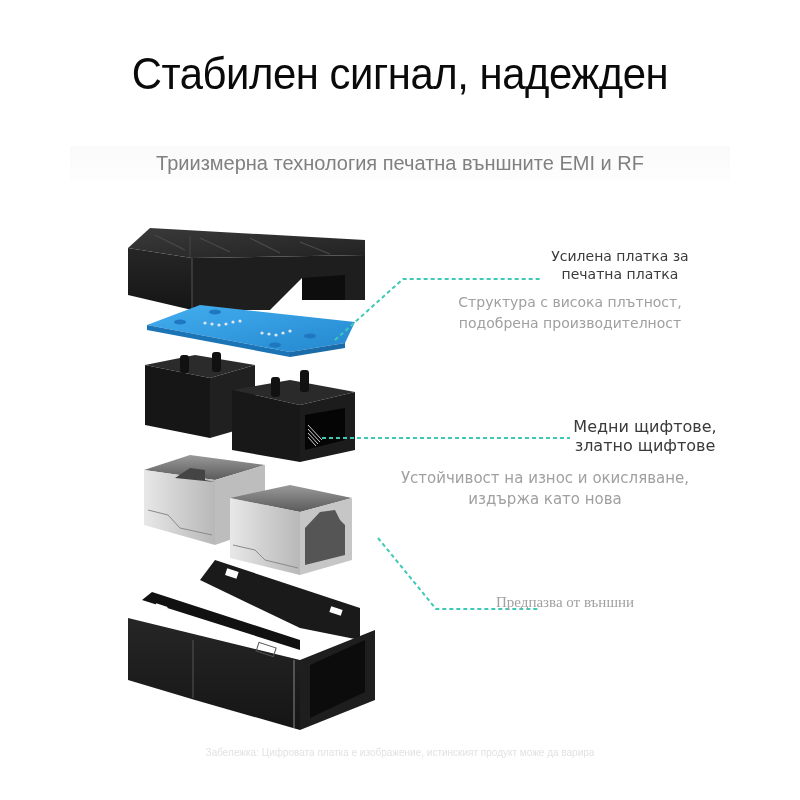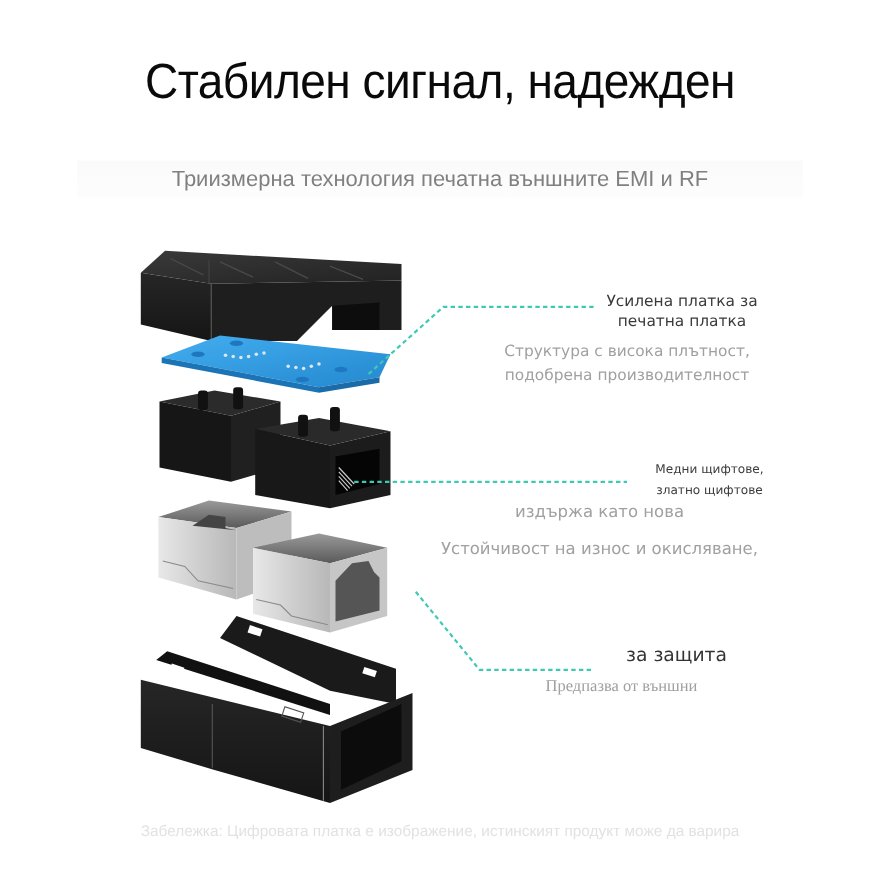--- a/index.html
+++ b/index.html
@@ -20,35 +20,35 @@
     }
     .subtitle {
       text-align: center; font-size: 20px; line-height: 26px; color: #808080;
       font-family: "Liberation Sans", sans-serif;
     }
 
     .callout { position: absolute; text-align: center; font-family: "DejaVu Sans", sans-serif; }
     .callout .head { color: #3a3a3a; }
     .callout .desc { color: #a0a0a0; }
 
-    #c1 { left: 520px; top: 265px; width: 200px; }
+    #c1 { left: 520px; top: 247px; width: 200px; }
     #c1 .head { font-size: 14px; line-height: 18px; }
     #c1 .desc { font-size: 14px; line-height: 21px; margin-top: 9px; margin-left: -110px; width: 320px; }
 
     #c2 { left: 560px; top: 417px; width: 170px; }
-    #c2 .head { font-size: 11px; line-height: 19px; }
+    #c2 .head { font-size: 16px; line-height: 19px; }
     #c2 .desc { font-size: 15px; line-height: 21px; margin-top: 13px; margin-left: -200px; width: 370px; }
 
     #c3 { left: 530px; top: 585px; width: 170px; }
     #c3 .head { font-size: 17px; line-height: 22px; color: #333; }
     #c3 .desc { font-size: 15px; line-height: 20px; margin-top: 7px; margin-left: -100px; width: 270px; font-family: Liberation Serif, serif; }
 
     .note {
       position: absolute; left: 0; top: 747px; width: 800px; text-align: center;
-      font-size: 14px; color: #e2e2e2; font-family: "Liberation Sans", sans-serif;
+      font-size: 10px; color: #e2e2e2; font-family: "Liberation Sans", sans-serif;
     }
 
     svg.art { position: absolute; left: 0; top: 0; }
   </style>
 </head>
 <body>
 
 <div class="title">Стабилен сигнал, надежден</div>
 
 <div class="subtitle-wrap">
@@ -183,22 +183,21 @@
 <div class="callout" id="c1">
   <div class="head">Усилена платка за</div>
   <div class="head">печатна платка</div>
   <div class="desc" style="margin-top:9px">Структура с висока плътност,</div>
   <div class="desc" style="margin-top:0">подобрена производителност</div>
 </div>
 
 <div class="callout" id="c2">
   <div class="head">Медни щифтове,</div>
   <div class="head">златно щифтове</div>
+  <div class="desc">Устойчивост на износ и окисляване,</div>
   <div class="desc" style="margin-top:0">издържа като нова</div>
-  <div class="desc">Устойчивост на износ и окисляване,</div>
 </div>
 
 <div class="callout" id="c3">
-  <div class="head">за защита</div>
   <div class="desc">Предпазва от външни</div>
 </div>
 
 <div class="note">Забележка: Цифровата платка е изображение, истинският продукт може да варира</div>
 
 </body></html>

